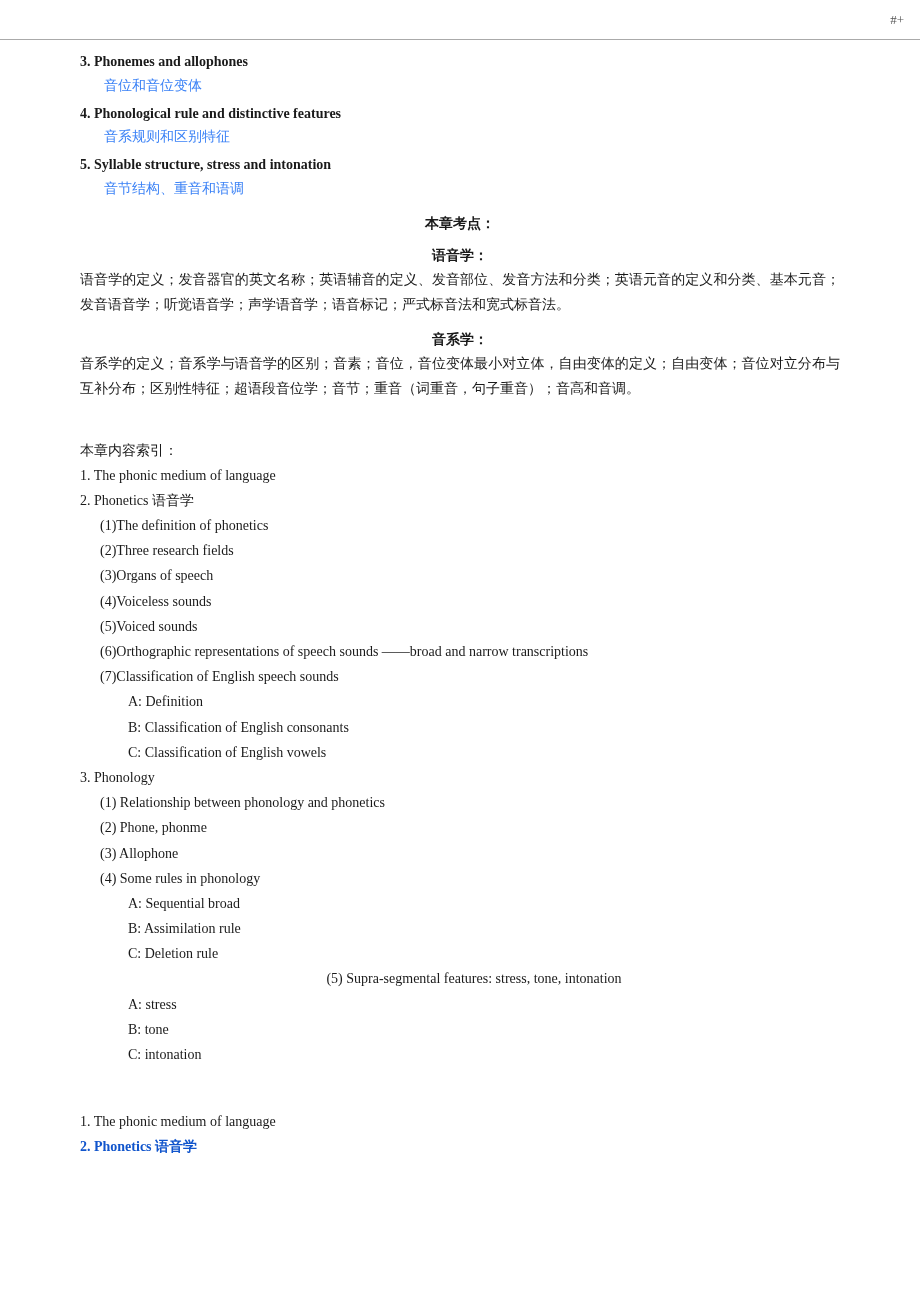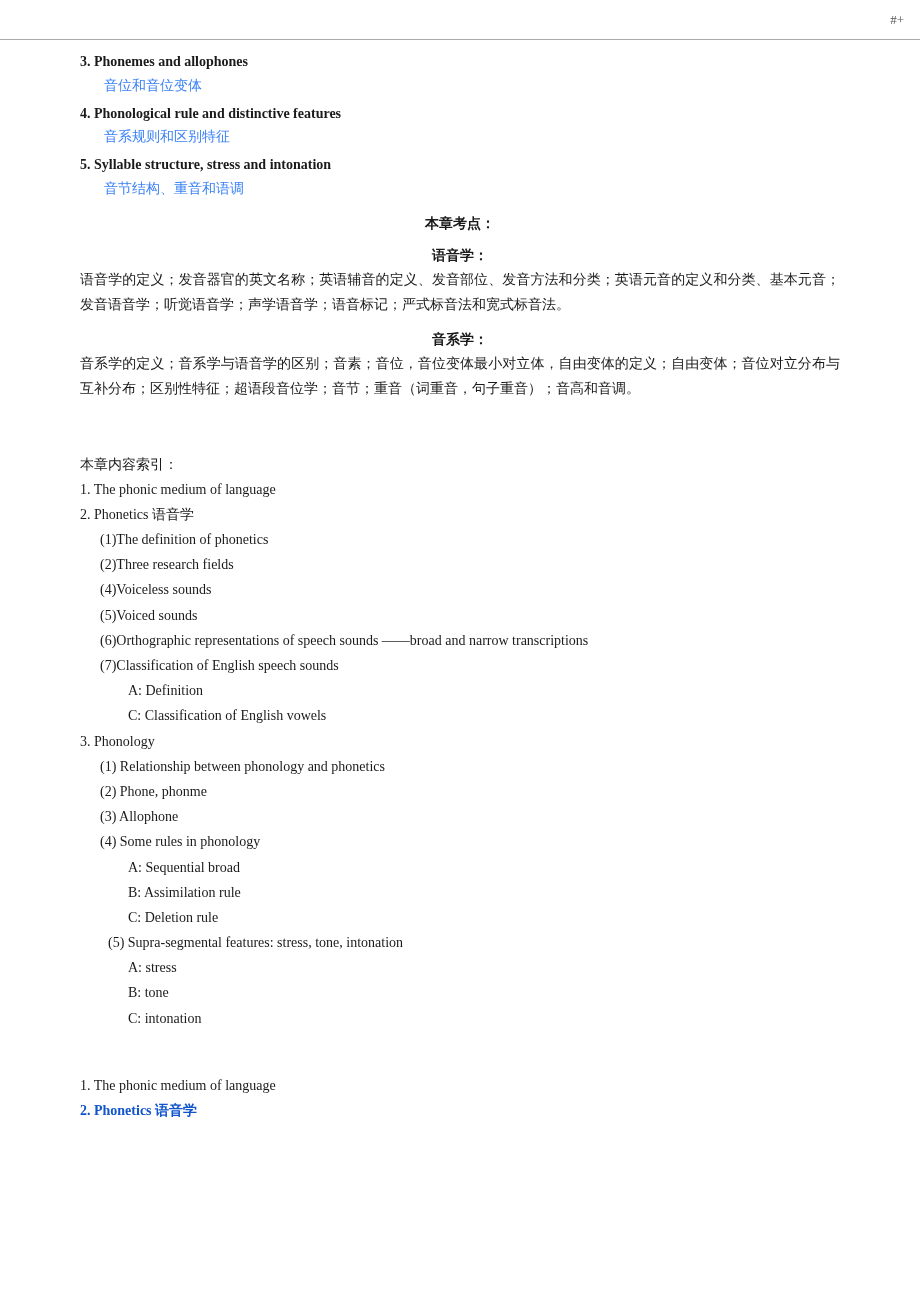--- a/index.html
+++ b/index.html
@@ -58,21 +58,21 @@
     .paragraph {
       font-size: 14px;
       line-height: 1.8;
       margin-bottom: 6px;
       text-align: justify;
     }
     .divider {
       height: 18px;
     }
     .toc-section {
-      margin-top: 26px;
+      margin-top: 12px;
     }
     .toc-item {
       font-size: 14px;
       line-height: 1.8;
     }
     .toc-sub {
       padding-left: 20px;
       font-size: 14px;
       line-height: 1.8;
     }
@@ -133,38 +133,40 @@
 
     <div class="toc-item">
       <span>1. The phonic medium of language</span>
     </div>
 
     <div class="toc-item">
       <span>2. Phonetics 语音学</span>
     </div>
     <div class="toc-sub">(1)The definition of phonetics</div>
     <div class="toc-sub">(2)Three research fields</div>
+    <div class="toc-sub">(3)Organs of speech</div>
     <div class="toc-sub">(4)Voiceless sounds</div>
     <div class="toc-sub">(5)Voiced sounds</div>
     <div class="toc-sub">(6)Orthographic representations of speech sounds ——broad and narrow transcriptions</div>
     <div class="toc-sub">(7)Classification of English speech sounds</div>
     <div class="toc-subsub">A: Definition</div>
+    <div class="toc-subsub">B: Classification of English consonants</div>
     <div class="toc-subsub">C: Classification of English vowels</div>
 
     <div class="toc-item">
       <span>3. Phonology</span>
     </div>
     <div class="toc-sub">(1) Relationship between phonology and phonetics</div>
     <div class="toc-sub">(2) Phone, phonme</div>
     <div class="toc-sub">(3) Allophone</div>
     <div class="toc-sub">(4) Some rules in phonology</div>
     <div class="toc-subsub">A: Sequential broad</div>
     <div class="toc-subsub">B: Assimilation rule</div>
     <div class="toc-subsub">C: Deletion rule</div>
-    <div class="toc-sub" style="padding-left:28px;">(5) Supra-segmental features: stress, tone, intonation</div>
+    <div class="toc-sub" style="padding-left:28px;text-align:center;">(5) Supra-segmental features: stress, tone, intonation</div>
     <div class="toc-subsub">A: stress</div>
     <div class="toc-subsub">B: tone</div>
     <div class="toc-subsub">C: intonation</div>
   </div>
 
   <div class="bottom-section">
     <div class="divider"></div>
     <div class="toc-item">
       <span>1. The phonic medium of language</span>
     </div>

